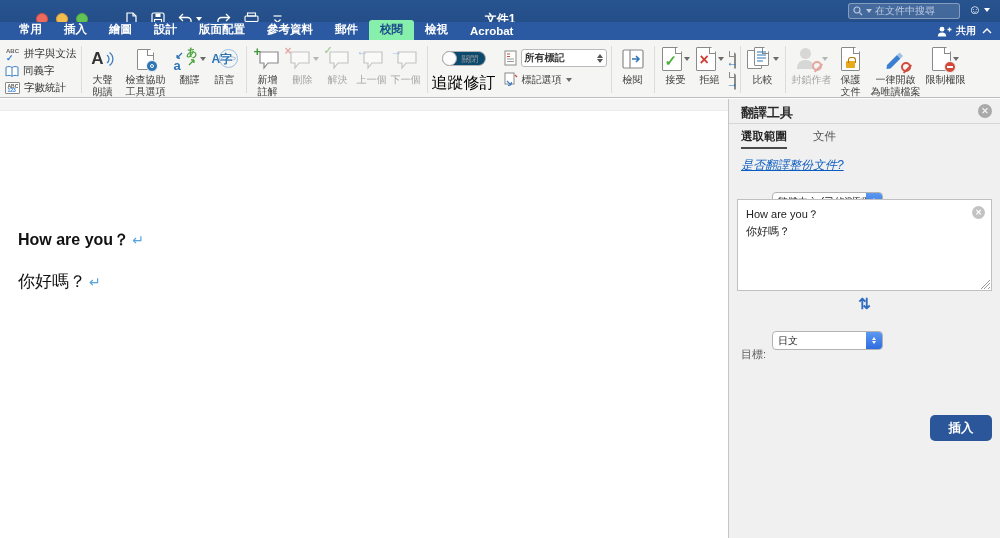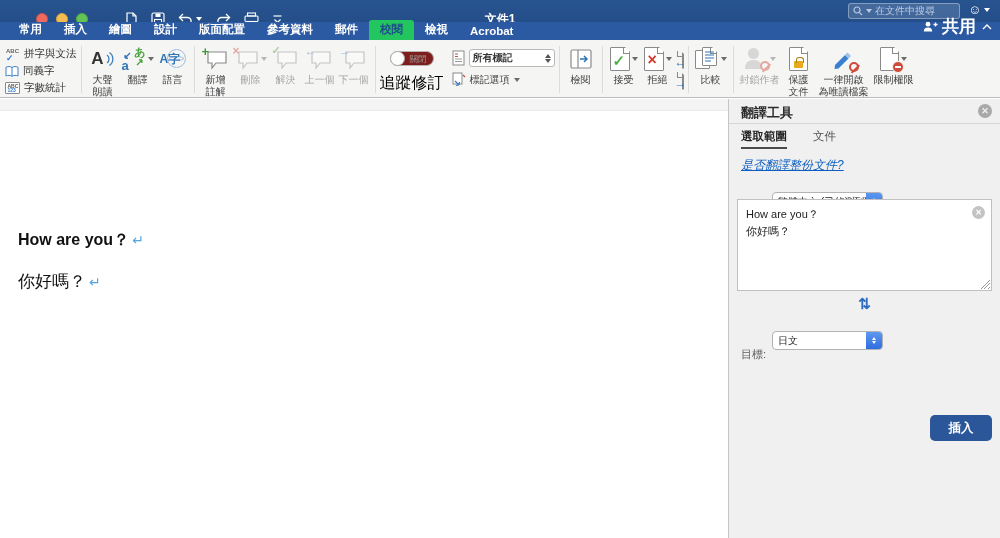--- a/index.html
+++ b/index.html
@@ -19,22 +19,22 @@
   .tb-search { position:absolute; left:848px; top:3px; width:112px; height:16px; background:rgba(255,255,255,.14); border:1px solid rgba(255,255,255,.35); border-radius:3px; display:flex; align-items:center; padding:0 4px; gap:3px; }
   .tb-search .ph { color:#bcc9e2; font-size:10px; white-space:nowrap; overflow:hidden; }
   .tb-smiley { position:absolute; left:968px; top:3px; display:flex; align-items:center; gap:3px; color:#fff; font-size:13px; }
   .caret-w { width:0; height:0; border-left:3px solid transparent; border-right:3px solid transparent; border-top:4px solid #fff; }
   .caret-g { width:0; height:0; border-left:3px solid transparent; border-right:3px solid transparent; border-top:4px solid #6b6b6b; }
 
   
   .tabbar { position:absolute; top:22px; left:0; right:0; height:18px; background:#2b5aa2; display:flex; }
   .tabs { display:flex; align-items:flex-end; margin-left:8px; }
   .tab { color:#fff; font-size:11.5px; font-weight:600; padding:2px 11px 3px; white-space:nowrap; cursor:default; }
-  .tab.active { background:#22c55e; color:#1f4e8c; border-radius:3px 3px 0 0; }
-  .share-area { position:absolute; right:8px; bottom:2px; display:flex; align-items:center; gap:6px; color:#fff; font-size:17px; font-weight:600; }
+  .tab.active { background:#86efac; color:#1f4e8c; border-radius:3px 3px 0 0; }
+  .share-area { position:absolute; right:8px; bottom:2px; display:flex; align-items:center; gap:6px; color:#fff; font-size:10px; font-weight:600; }
 
   
   .ribbon { position:absolute; top:40px; left:0; right:0; height:58px; background:#f5f5f4; border-bottom:1px solid #bcbcbc; display:flex; align-items:stretch; padding:2px 2px 0; }
   .rg { display:flex; align-items:flex-start; padding:2px 3px; }
   .sep { width:1px; background:#dcdcdc; margin:4px 1px; }
   .rbtn { display:flex; flex-direction:column; align-items:center; justify-content:flex-start; min-width:34px; padding:0 2px; cursor:default; }
   .rbtn .icrow { height:30px; display:flex; align-items:center; justify-content:center; gap:2px; position:relative; }
   .rbtn .lb { font-size:10px; color:#404040; line-height:1.15; text-align:center; white-space:nowrap; }
   .rbtn.disabled { opacity:.45; }
   .smallcol { display:flex; flex-direction:column; justify-content:center; gap:3px; height:54px; }
@@ -44,21 +44,21 @@
   .docic:after { content:''; position:absolute; top:0; right:0; width:5px; height:5px; border-left:1.3px solid #8a8a8a; border-bottom:1.3px solid #8a8a8a; }
   .sym { position:absolute; font-weight:bold; line-height:1; }
   .bub { position:relative; width:24px; height:22px; }
   .no-circle { position:absolute; width:10px; height:10px; border:2px solid #cf4b3c; border-radius:50%; }
   .no-circle:after { content:''; position:absolute; left:-1px; top:3.5px; width:11px; height:2px; background:#cf4b3c; transform:rotate(-45deg); }
   .lockic { position:absolute; left:4px; bottom:2px; width:9px; height:7px; background:#e8a91c; border-radius:1px; }
   .lockic:before { content:''; position:absolute; left:1.5px; top:-4px; width:6px; height:5px; border:1.5px solid #a87d12; border-bottom:none; border-radius:3px 3px 0 0; }
   
   .trk { display:flex; gap:8px; }
   .trkL { display:flex; flex-direction:column; align-items:center; gap:7px; padding-top:7px; }
-  .toggle { width:44px; height:15px; border:1px solid #b5b5b5; border-radius:8px; background:#7f1d1d; position:relative; }
+  .toggle { width:44px; height:15px; border:1px solid #b5b5b5; border-radius:8px; background:#0c4a6e; position:relative; }
   .toggle .knob { position:absolute; left:-1px; top:-1px; width:15px; height:15px; background:#fdfdfd; border:1px solid #ababab; border-radius:50%; }
   .toggle .tg-lb { position:absolute; right:6px; top:1.5px; font-size:8.5px; color:#9a9a9a; }
   .trkR { display:flex; flex-direction:column; gap:5px; padding-top:5px; }
   .trk-row { display:flex; align-items:center; gap:4px; font-size:10px; color:#404040; }
   .mselect { width:86px; height:18px; background:#fff; border:1px solid #b9b9b9; border-radius:3px; display:flex; align-items:center; padding:0 3px; font-size:10px; color:#333; position:relative;font-weight:bold; }
   .mini-stepper { position:absolute; right:3px; display:flex; flex-direction:column; gap:1px; align-items:center; }
   .tri-up { width:0; height:0; border-left:3px solid transparent; border-right:3px solid transparent; border-bottom:4px solid #555; }
   .tri-dn { width:0; height:0; border-left:3px solid transparent; border-right:3px solid transparent; border-top:4px solid #555; }
 
   
@@ -227,20 +227,29 @@
     <div class="rg">
       <div class="rbtn">
         <span class="icrow">
           <span style="font-size:17px;font-weight:bold;color:#333;">A</span>
           <svg width="8" height="16" viewBox="0 0 8 16">
               <path d="M1 4 a5 5 0 0 1 0 8 M3.5 1.5 a8 8 0 0 1 0 13" fill="none" stroke="#3f7ec0" stroke-width="1.3"></path>
             </svg>
         </span>
         <span class="lb"><span>大聲</span><br><span>朗讀</span></span>
       </div>
+      <div class="rbtn" style="min-width:52px;">
+        <span class="icrow">
+          <span class="docic">
+            <span style="position:absolute;right:-5px;bottom:-3px;width:12px;height:12px;border-radius:50%;background:#2e75b6;border:1.5px solid #f5f5f4;"></span>
+            <span style="position:absolute;right:-1px;bottom:1px;width:4px;height:4px;border:1px solid #fff;border-radius:50%;"></span>
+          </span>
+        </span>
+        <span class="lb"><span>檢查協助</span><br><span>工具選項</span></span>
+      </div>
       <div class="rbtn">
         <span class="icrow">
           <span style="position:relative;width:24px;height:24px;">
             <span style="position:absolute;top:-2px;right:0;font-size:11px;font-weight:bold;color:#4ba33f;">あ</span>
             <span style="position:absolute;bottom:-2px;left:0;font-size:13px;font-weight:bold;color:#2e75b6;">a</span>
             <svg width="24" height="24" viewBox="0 0 24 24" style="position:absolute;top:0;left:0;">
                 <path d="M8 6 L3 11 M3 11 l3 .2 M3 11 l.2 -3" stroke="#2e75b6" stroke-width="1.4" fill="none"></path>
                 <path d="M15 18 L20 13 M20 13 l-3 -.2 M20 13 l-.2 3" stroke="#4ba33f" stroke-width="1.4" fill="none"></path>
               </svg>
           </span>

